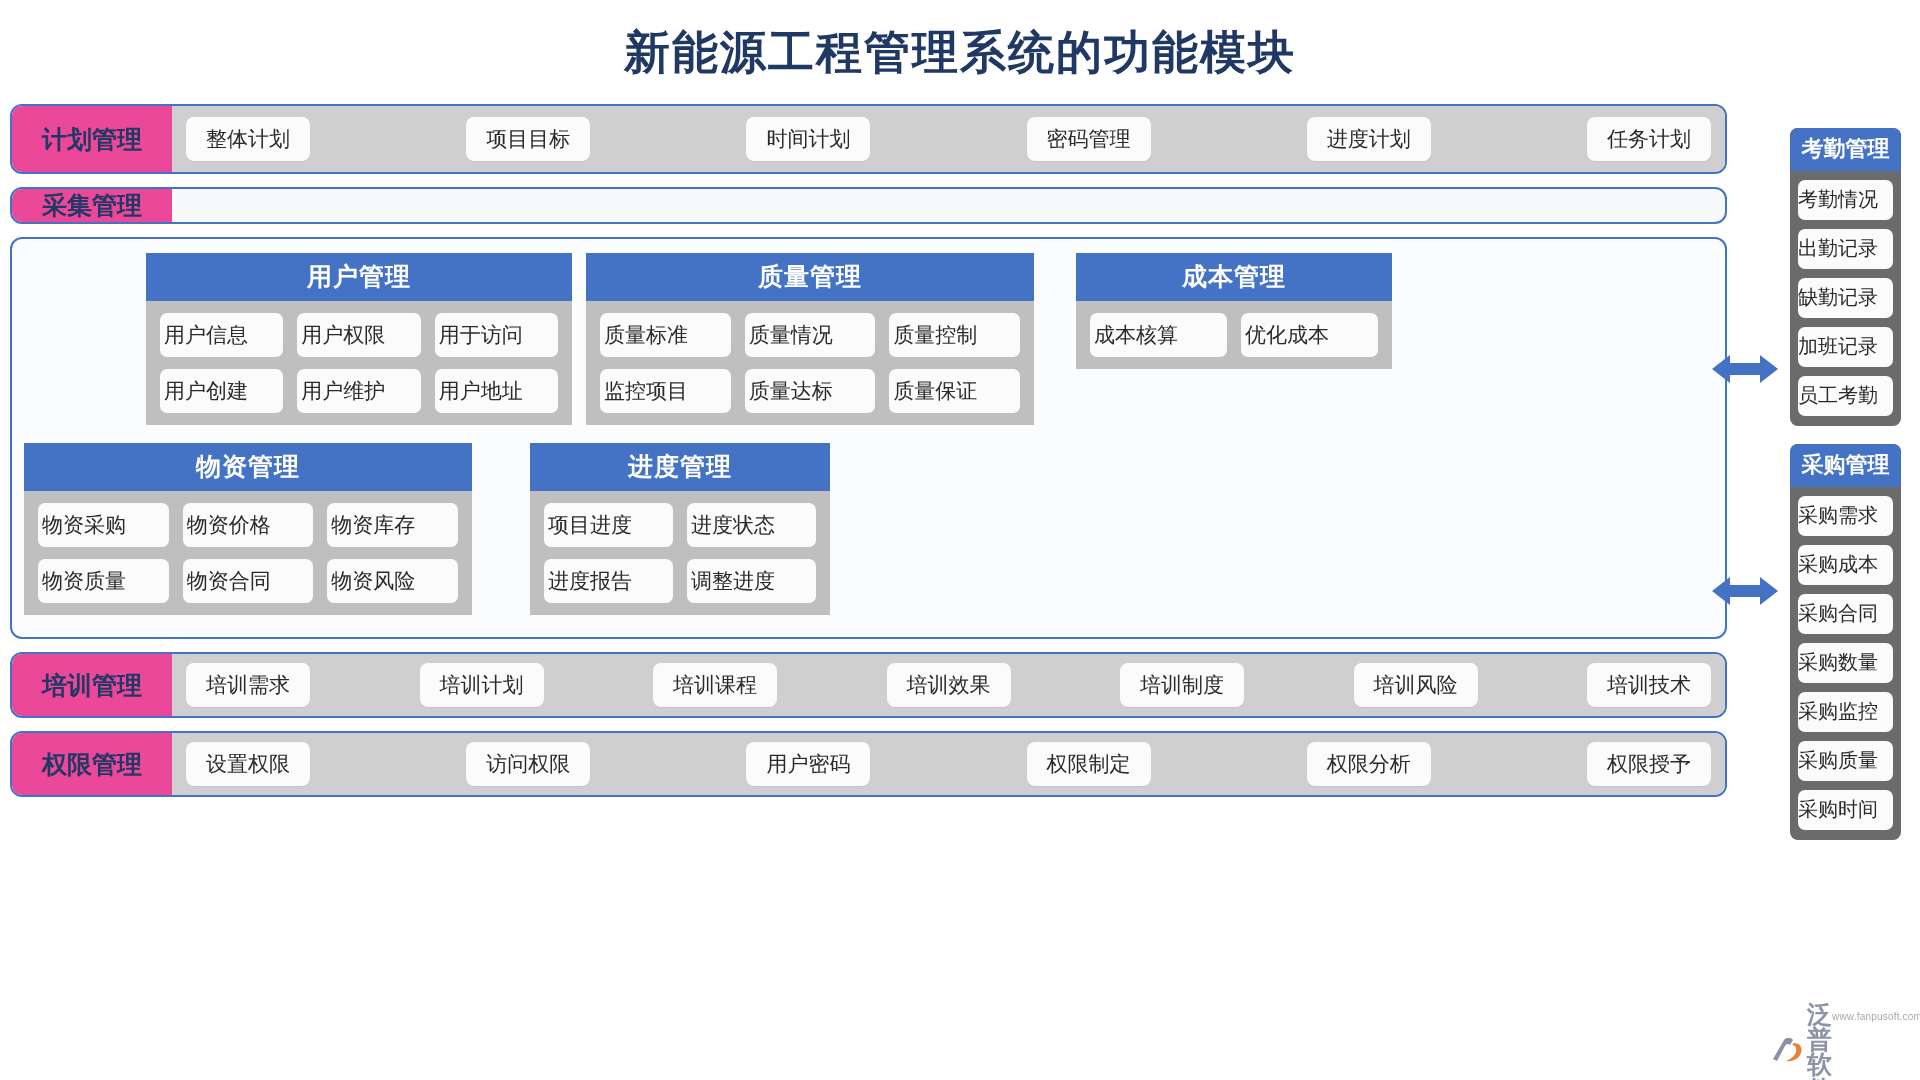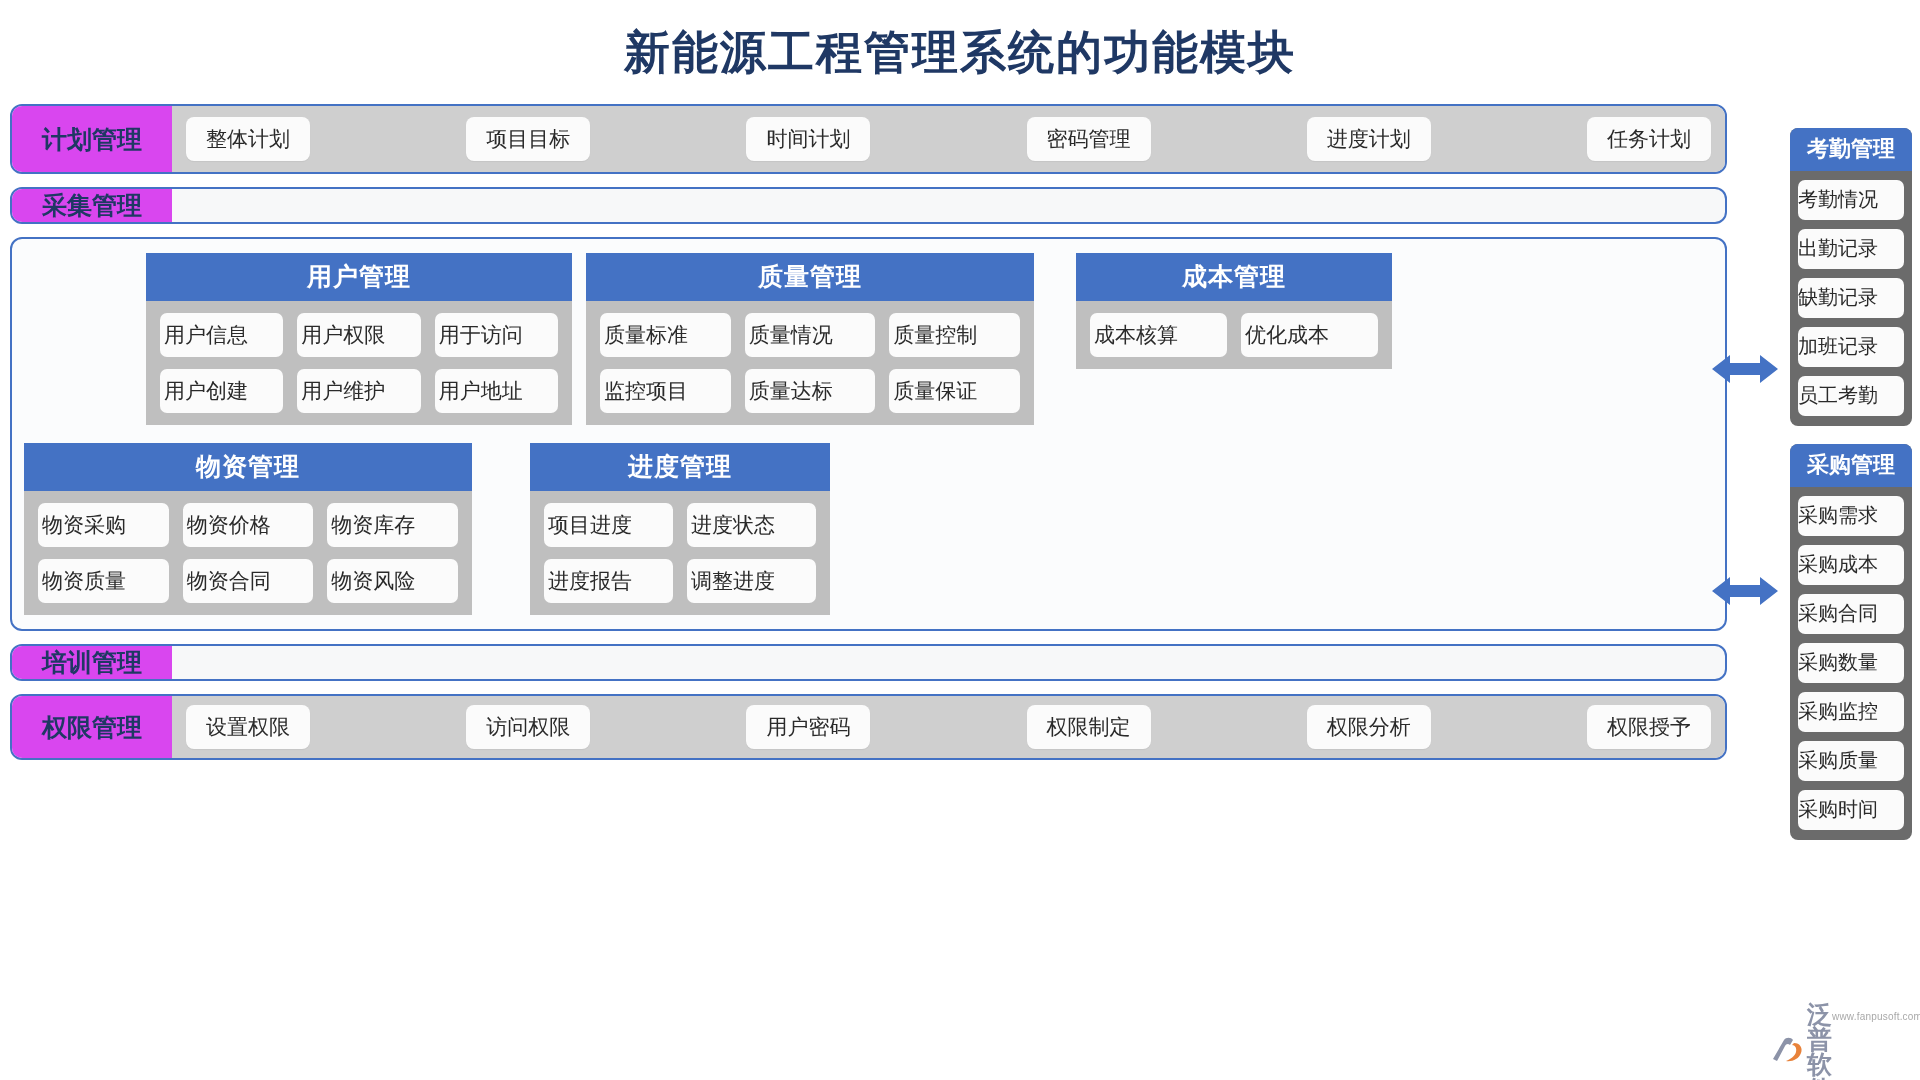--- a/index.html
+++ b/index.html
@@ -40,21 +40,21 @@
     margin-bottom: 13px;
   }
   .band-label {
     flex: 0 0 160px;
     display: flex;
     align-items: center;
     justify-content: center;
     font-size: 25px;
     font-weight: bold;
     color: #1f3864;
-    background: #d946ef;
+    background: #ec4899;
   }
   .band-items {
     flex: 1 1 auto;
     background: #cfcfcf;
     display: flex;
     align-items: center;
     justify-content: space-between;
     padding: 4px 14px;
     min-height: 62px;
   }
@@ -69,21 +69,21 @@
   }
 
   
   .band.plan .band-items { min-height: 66px; }
 
   
   .grid-card {
     border: 2.5px solid #4472c4;
     border-radius: 12px;
     background: #fbfcfd;
-    padding: 14px 12px 14px 12px;
+    padding: 14px 12px 22px 12px;
     margin-bottom: 13px;
   }
   .grid-row {
     display: flex;
     gap: 14px;
     margin-bottom: 18px;
   }
   .grid-row:last-child { margin-bottom: 0; }
 
   .module {
@@ -126,21 +126,21 @@
     font-size: 21px;
     color: #2a2a2a;
     padding: 8px 4px;
     white-space: nowrap;
   }
 
   
   .sidebar {
     position: absolute;
     top: 128px; left: 1790px;
-    width: 122px;
+    width: 111px;
   }
   .side-panel {
     background: #6b6b6b;
     border-radius: 8px;
     padding: 0 0 10px 0;
     margin-bottom: 18px;
     overflow: hidden;
   }
   .side-header {
     background: #4472c4;
@@ -298,20 +298,29 @@
               <div class="cell">调整进度</div>
             </div>
           </div>
         </div>
 
       </div>
     </div>
 
     <div class="band">
       <div class="band-label">培训管理</div>
+      <div class="band-items">
+        <div class="chip">培训需求</div>
+        <div class="chip">培训计划</div>
+        <div class="chip">培训课程</div>
+        <div class="chip">培训效果</div>
+        <div class="chip">培训制度</div>
+        <div class="chip">培训风险</div>
+        <div class="chip">培训技术</div>
+      </div>
     </div>
 
     <div class="band">
       <div class="band-label">权限管理</div>
       <div class="band-items">
         <div class="chip">设置权限</div>
         <div class="chip">访问权限</div>
         <div class="chip">用户密码</div>
         <div class="chip">权限制定</div>
         <div class="chip">权限分析</div>

